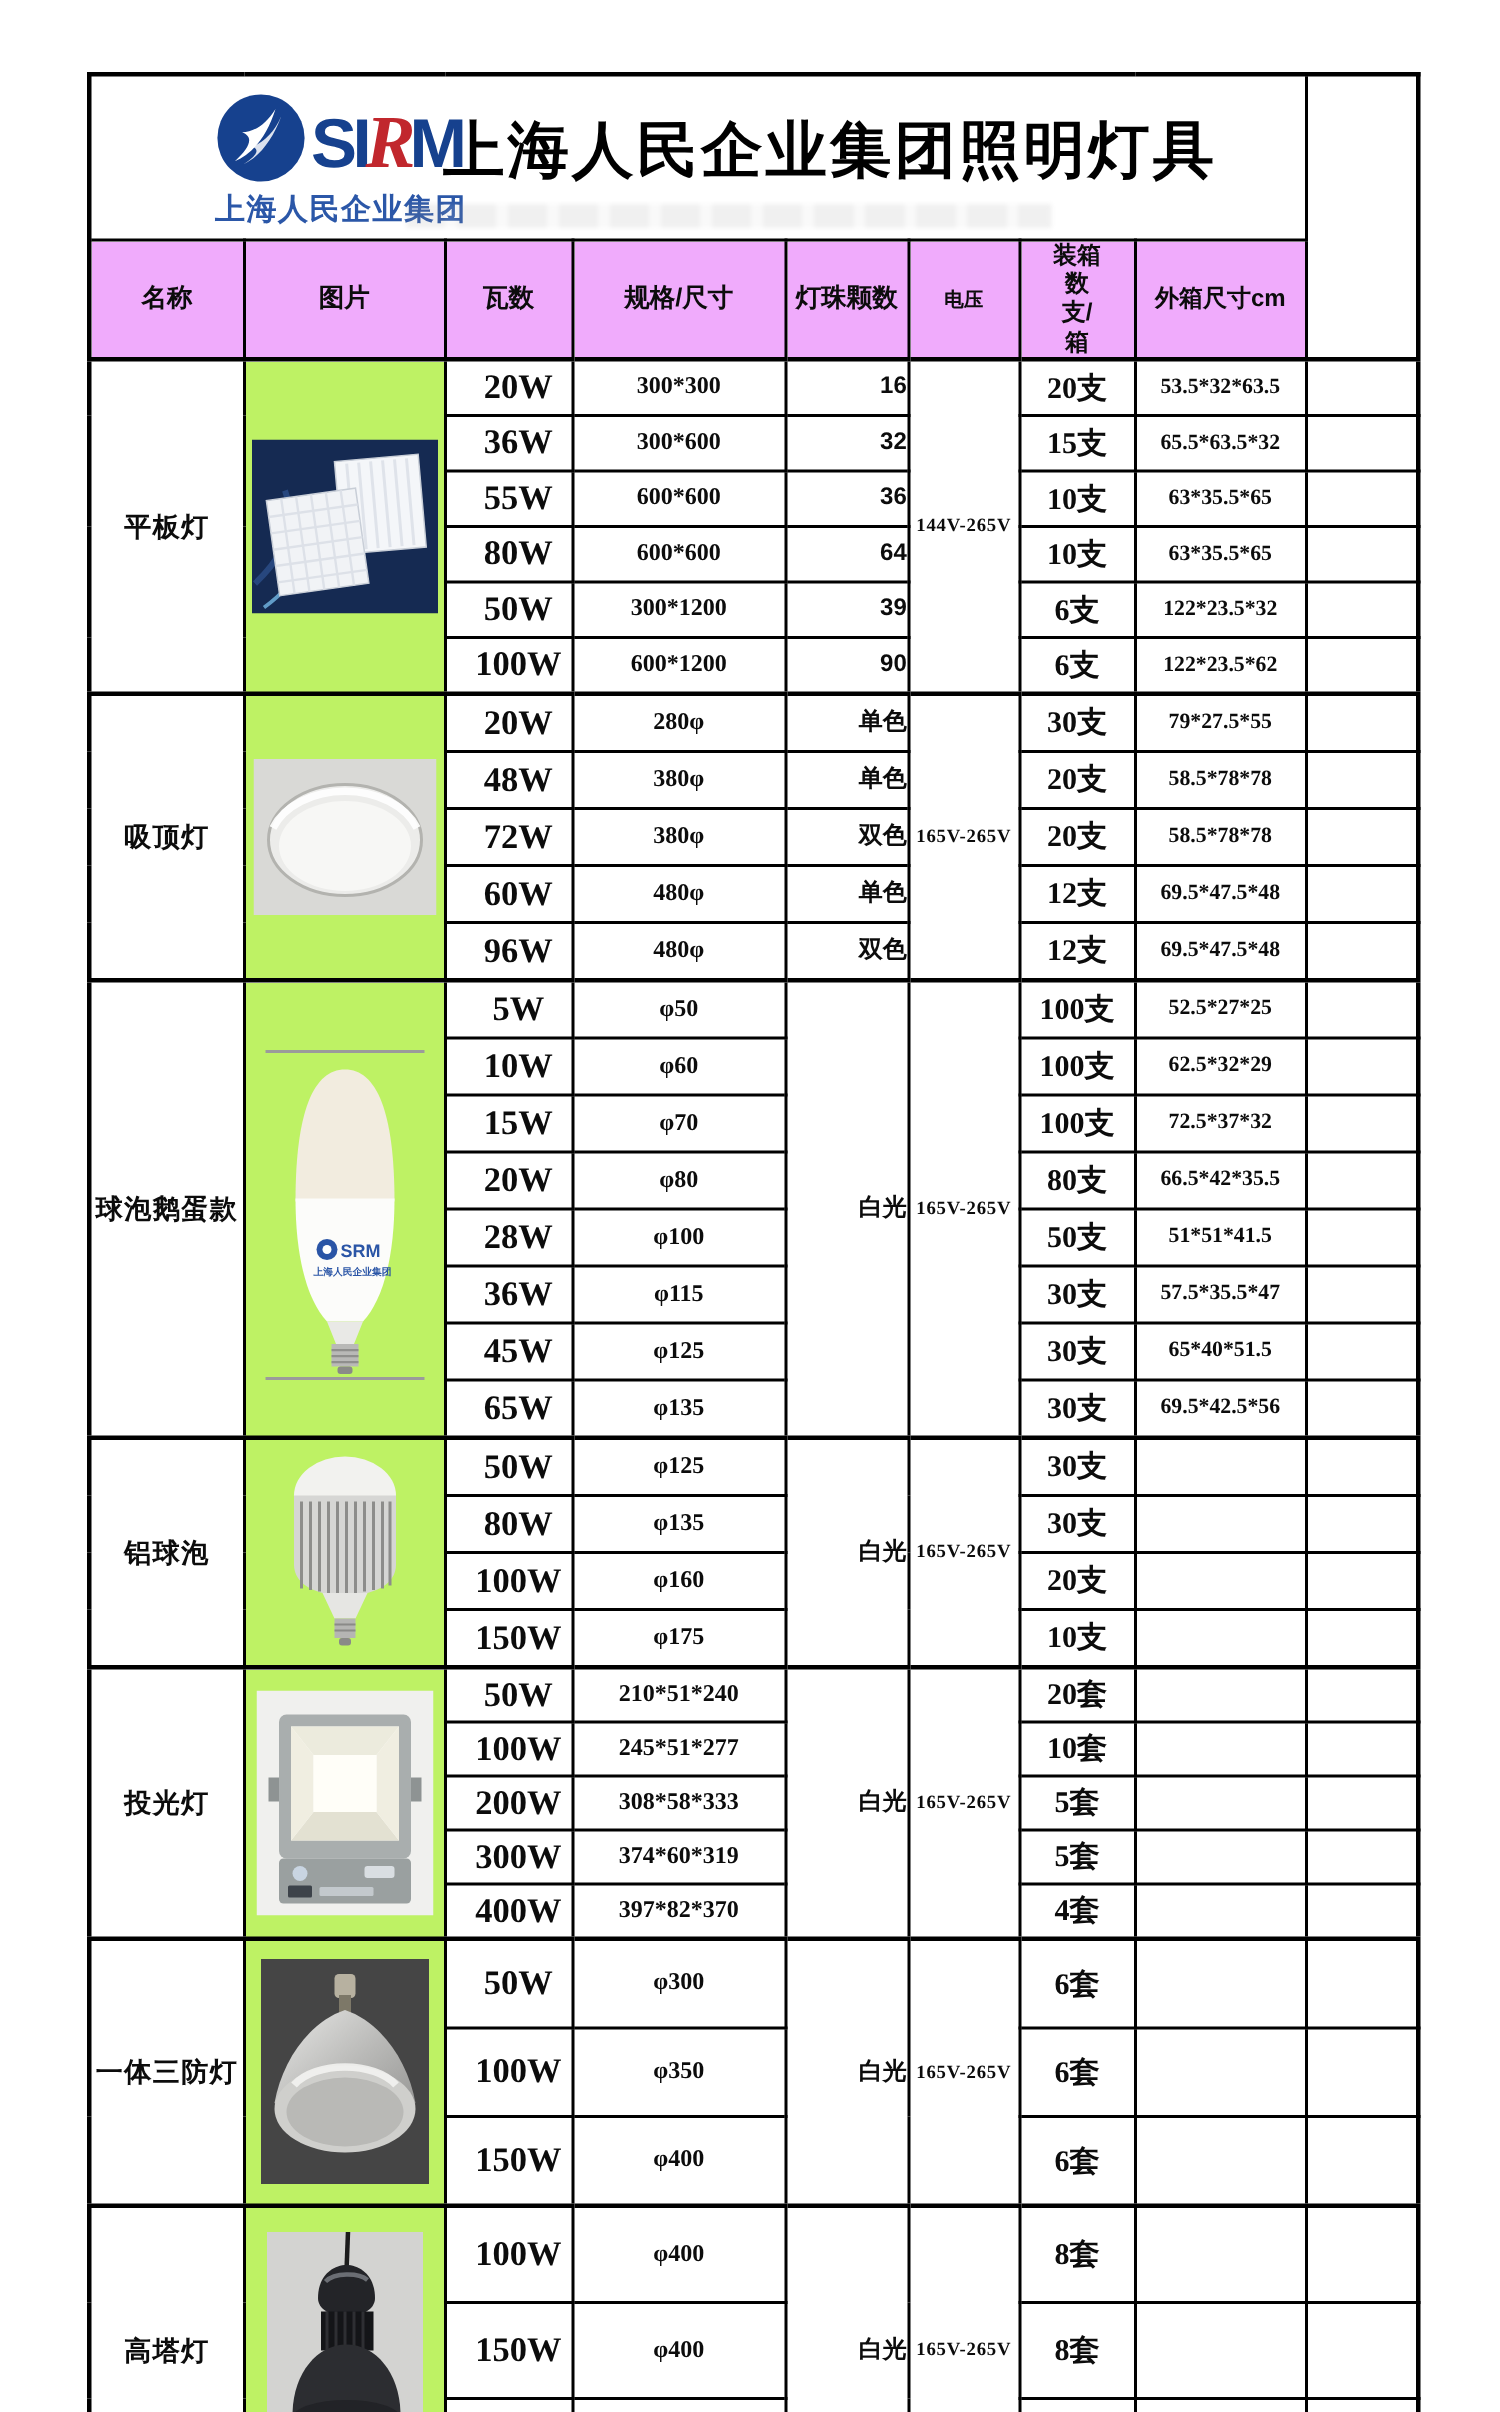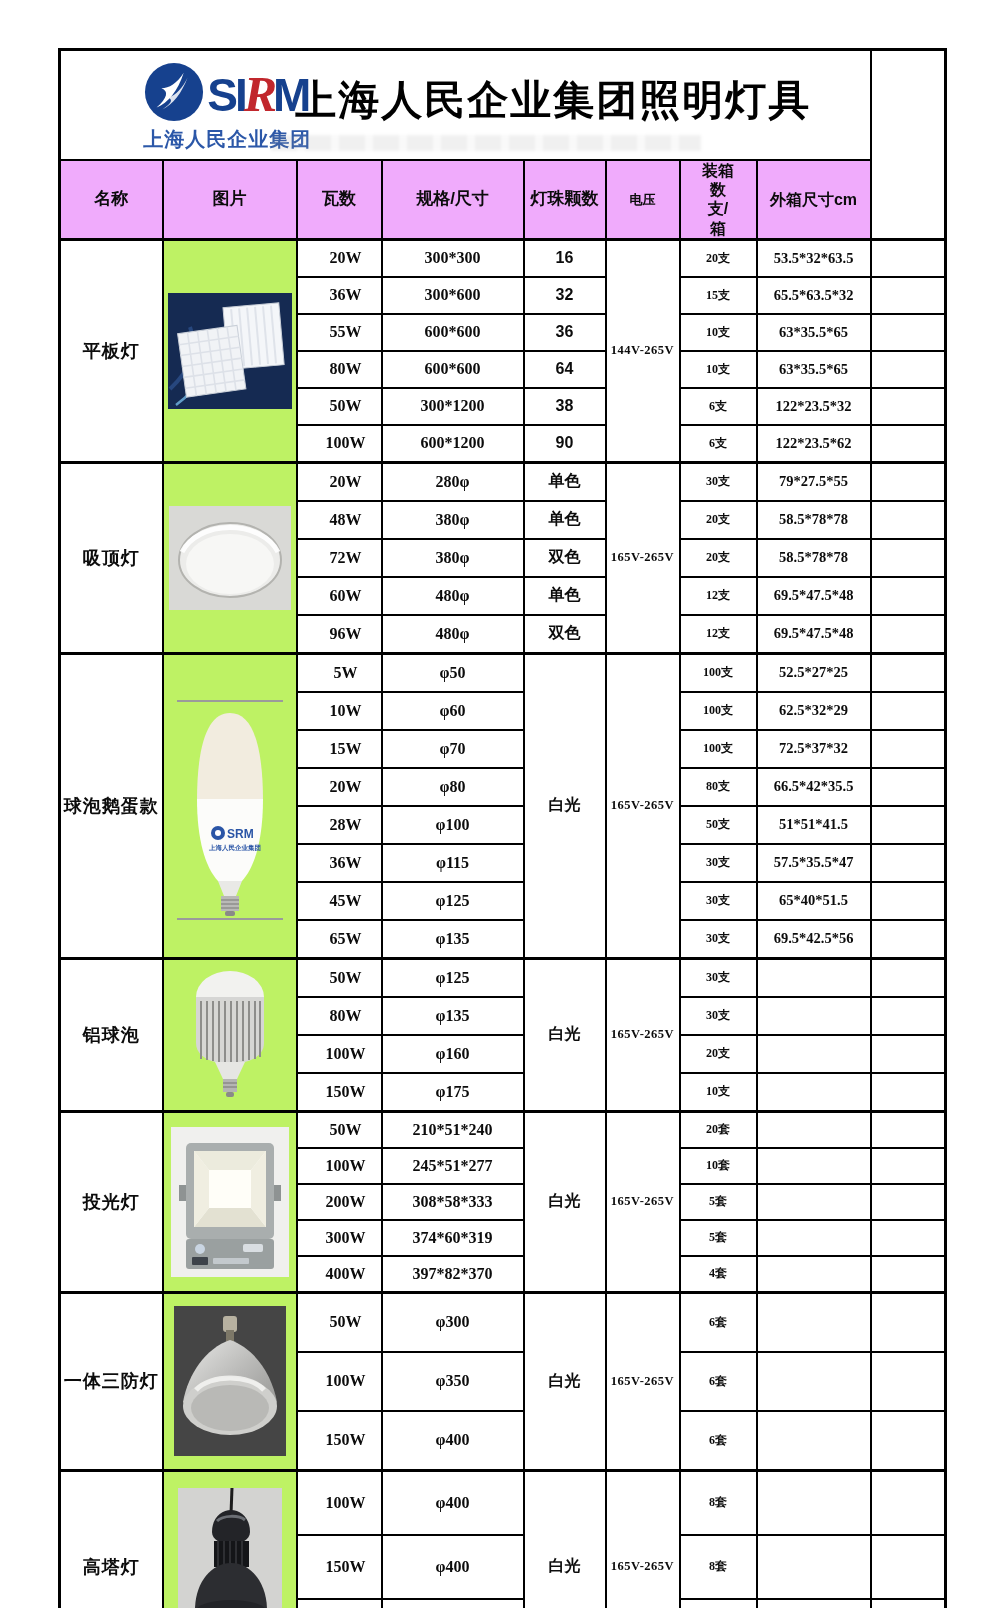--- a/index.html
+++ b/index.html
@@ -47,25 +47,25 @@
   
   th.col-h{height:62px;font-size:17px;font-weight:bold;background:#f0abfc;
     font-family:"Liberation Sans",sans-serif;line-height:1.2;}
   th.h-volt{font-size:13px;}
   th.h-qty{font-size:16px;padding:0 20px;word-break:break-all;}
   th.h-box{font-size:16px;}
 
   
   td{font-family:"Liberation Serif","DejaVu Serif",serif;font-weight:bold;}
   .c-name{font-size:18px;font-family:"Liberation Sans",sans-serif;letter-spacing:1px;}
-  .c-watt{font-size:16px;padding-left:13px;}
+  .c-watt{font-size:23px;padding-left:13px;}
   .c-size{font-size:16px;}
-  .c-beads{font-size:16px;font-family:"Liberation Sans",sans-serif;}
+  .c-beads{font-size:16px;font-family:"Liberation Sans",sans-serif;text-align:right;}
   .c-volt{font-size:12.5px;letter-spacing:.5px;}
-  .c-qty{font-size:12px;margin-left:12px;}
+  .c-qty{font-size:20px;margin-left:12px;}
   .c-box{font-size:14.5px;}
   .c-photo{background:#bef264;}
   .c-photo svg{display:block;margin:0 auto;}
 
   
   tr.sec0 td{height:35px}
   tr.sec1 td{height:36px}
   tr.sec2 td{height:36px}
   tr.sec3 td{height:36px}
   tr.sec4 td{height:34px}
@@ -170,21 +170,21 @@
           <td class="c-watt">80W</td>
           <td class="c-size">600*600</td>
           <td class="c-beads">64</td>
           <td class="c-qty">10支</td>
           <td class="c-box">63*35.5*65</td>
           <td class="c-extra"></td>
         </tr>
         <tr class="sec0">
           <td class="c-watt">50W</td>
           <td class="c-size">300*1200</td>
-          <td class="c-beads">38</td>
+          <td class="c-beads">39</td>
           <td class="c-qty">6支</td>
           <td class="c-box">122*23.5*32</td>
           <td class="c-extra"></td>
         </tr>
         <tr class="sec0">
           <td class="c-watt">100W</td>
           <td class="c-size">600*1200</td>
           <td class="c-beads">90</td>
           <td class="c-qty">6支</td>
           <td class="c-box">122*23.5*62</td>

